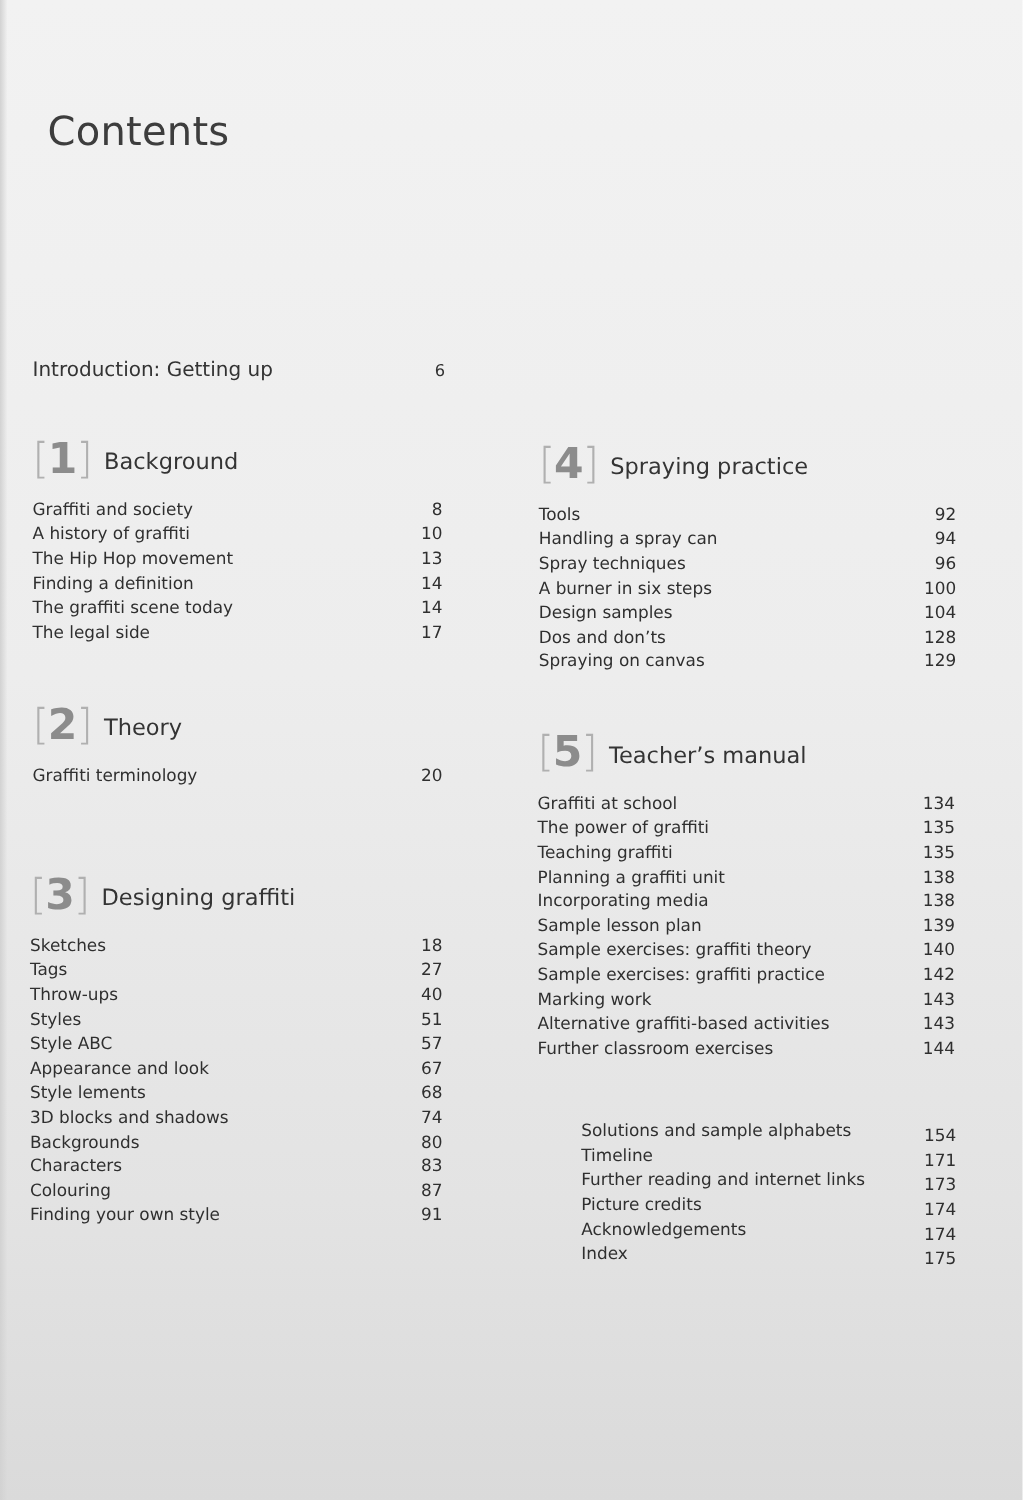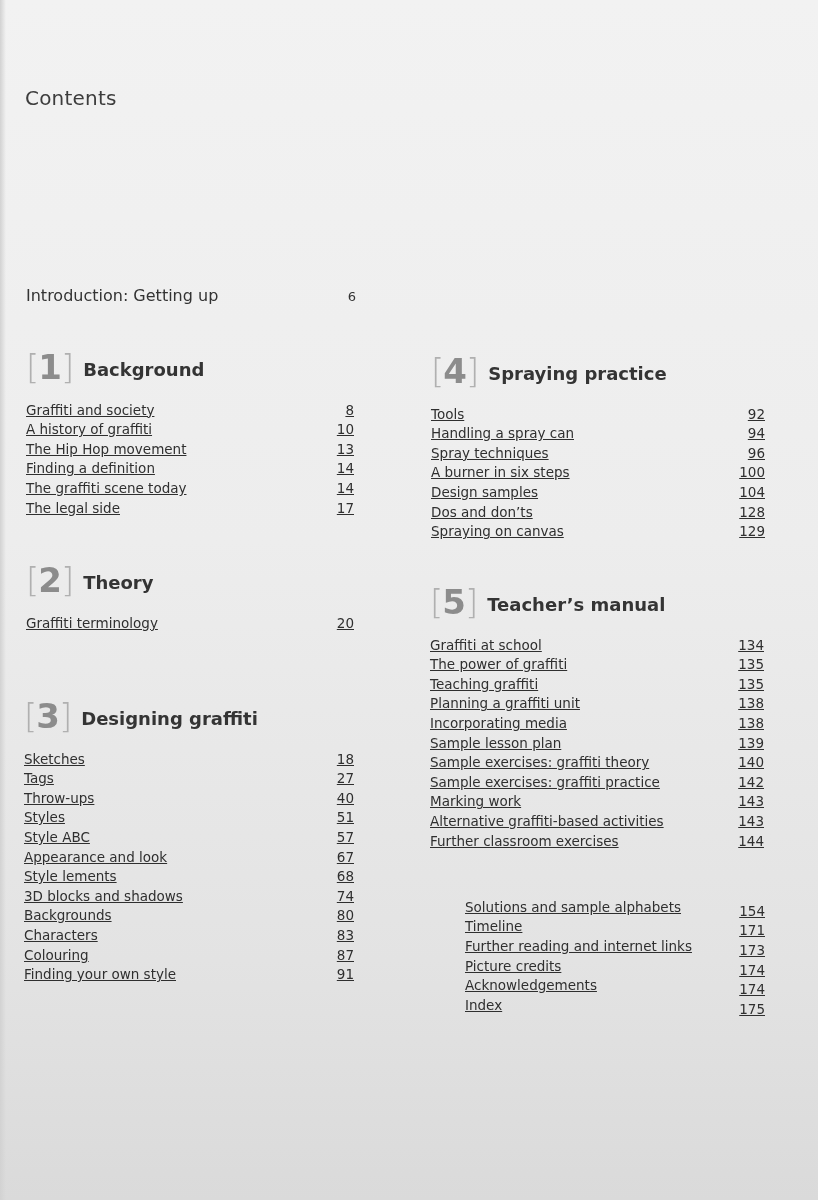--- a/index.html
+++ b/index.html
@@ -16,23 +16,23 @@
       color: #2e2e2e;
     }
     .page-edge {
       position: absolute;
       left: 0; top: 0; bottom: 0;
       width: 6px;
       background: linear-gradient(90deg, #d2d2d2, rgba(230,230,230,0));
     }
     .title {
       position: absolute;
-      left: 25px;
+      left: 38px;
       top: 86px;
-      font-size: 20px;
+      font-size: 32px;
       font-weight: normal;
       color: #3d3d3d;
       letter-spacing: 0.2px;
       margin: 0;
     }
     .intro {
       position: absolute;
       left: 26px;
       top: 286px;
       width: 330px;
@@ -56,33 +56,32 @@
       line-height: 34px;
       color: #9a9a9a;
       font-weight: normal;
       letter-spacing: -1px;
       margin-right: 10px;
     }
     .sec-num .digit { color: #8c8c8c; font-weight: bold; }
     .sec-num .br { color: #b0b0b0; font-weight: 300; }
     .sec-title {
       font-size: 18px;
-      font-weight: bold;
+      font-weight: normal;
       color: #343434;
       margin-top: 4px;
     }
     .rows { list-style: none; margin: 0; padding: 0; }
     .row {
       display: flex;
       justify-content: space-between;
-      align-items: flex-end;
+      align-items: center;
       height: 19.6px;
       font-size: 13.5px;
       color: #2f2f2f;
-      text-decoration: underline;
     }
     .row .pg { font-size: 13.5px; text-align: right; }
 
     #sec1 { left: 26px; top: 350px; width: 328px; }
     #sec2 { left: 26px; top: 563px; width: 328px; }
     #sec3 { left: 24px; top: 699px; width: 330px; }
     #sec4 { left: 431px; top: 354px; width: 334px; }
     #sec5 { left: 430px; top: 585px; width: 334px; }
     #sec4 .rows { margin-top: 0; }
     .appendix {

